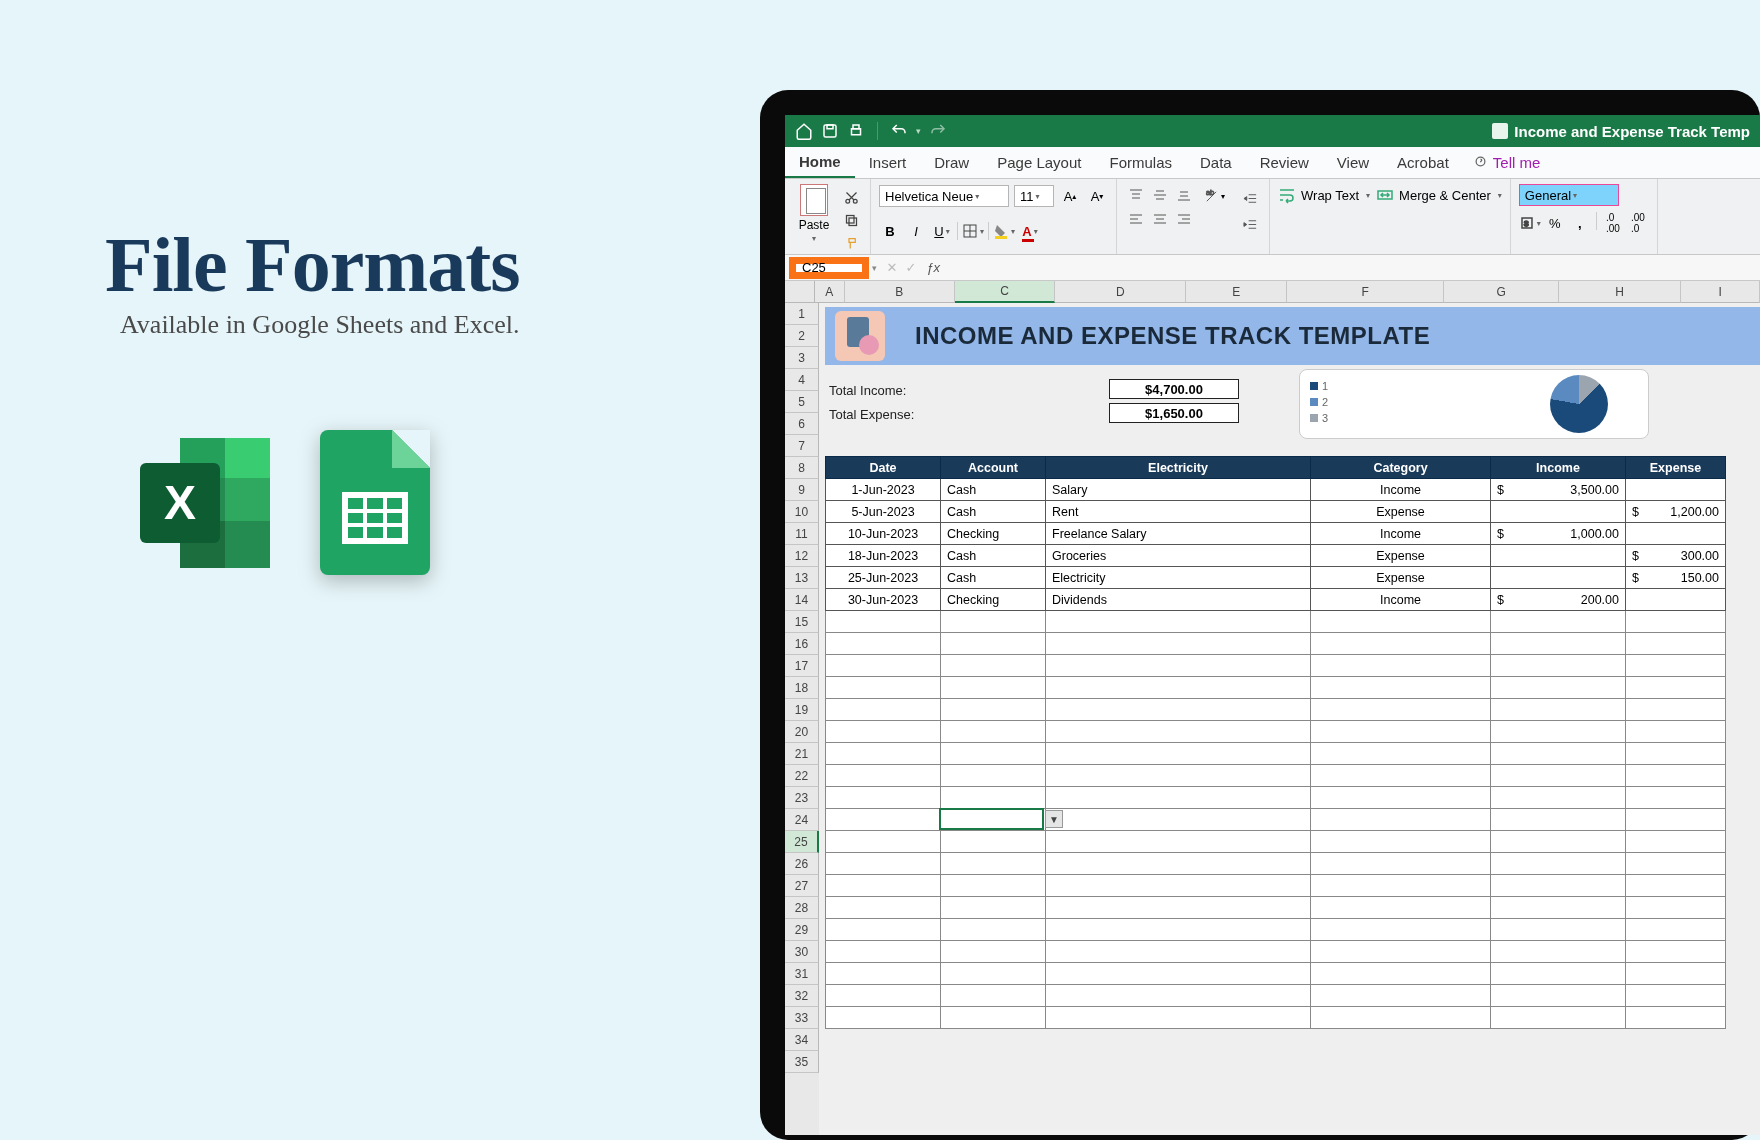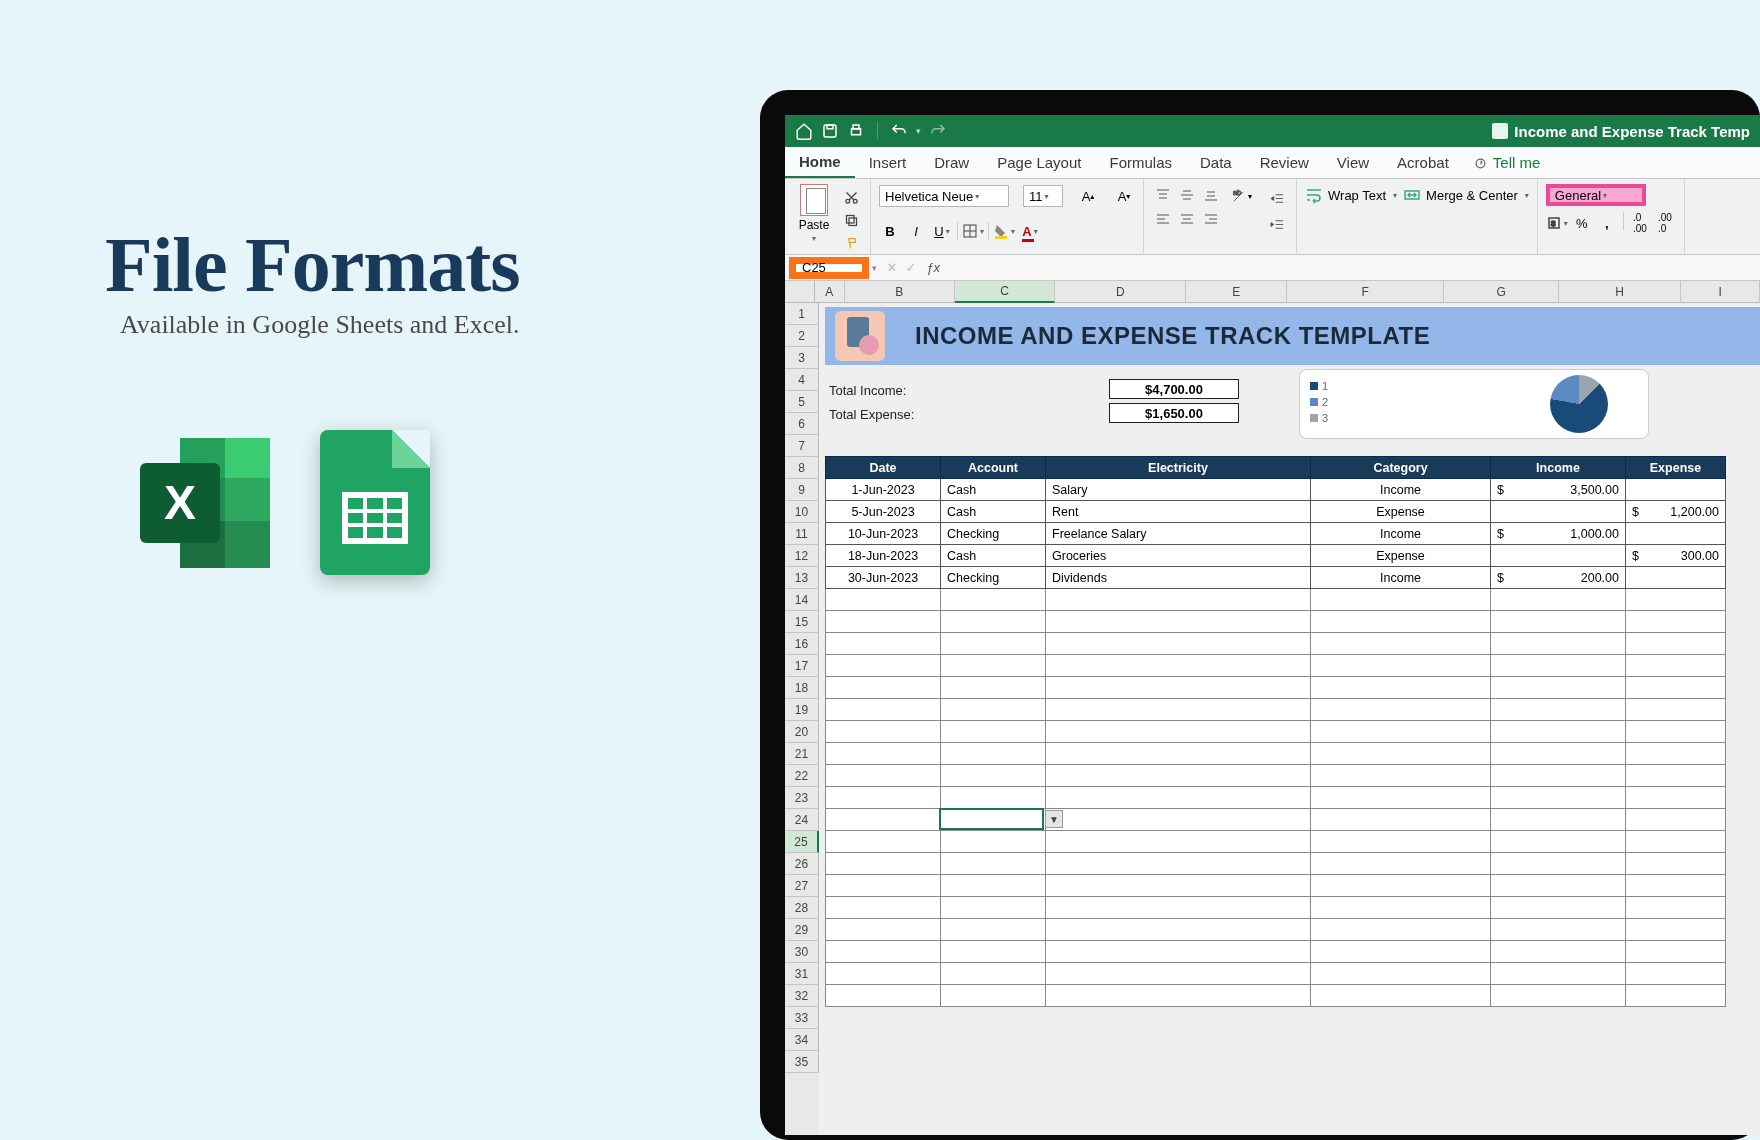--- a/index.html
+++ b/index.html
@@ -90,48 +90,48 @@
 .tabs {
   height: 32px;
   background: #fafbfc;
   display: flex;
   align-items: center;
   border-bottom: 1px solid #c8c8c8;
   font-size: 15px;
 }
 .tab { padding: 10px 14px; height:100%; display:flex; align-items:center; color:#3a3a3a; cursor:pointer;}
 .tab.active { font-weight:bold; border-bottom: 2.5px solid #1a7a47; }
-.tellme { display:flex; align-items:flex-end; gap:5px; margin-left:10px; color:#15803d;}
+.tellme { display:flex; align-items:flex-start; gap:5px; margin-left:10px; color:#a21caf;}
 .tellme svg{width:15px;height:15px;}
 
 .ribbon {
   height: 76px;
   background: #f0f1f2;
   border-bottom: 1px solid #c8c8c8;
   display: flex;
   font-size: 12px;
 }
 .rgroup { border-right:1px solid #d5d5d5; padding: 5px 8px; display:flex; align-items:flex-start; gap:6px;}
 .paste-btn { display:flex; flex-direction:column; align-items:center; width:42px; gap:2px;}
 .paste-icon { width:28px; height:32px; background:#fff; border:1px solid #c77; position:relative;}
 .paste-icon::before{content:'';position:absolute;top:3px;left:5px;width:18px;height:24px;background:#fff;border:1px solid #888;}
 .mini-col { display:flex; flex-direction:column; gap:3px; padding-top:3px;}
 .mini-btn { display:flex; align-items:center; gap:2px; height:20px; padding:0 3px;}
 .mini-btn svg {width:15px; height:15px;}
-.font-row { display:flex; gap:14px; align-items:center; height:24px;}
+.font-row { display:flex; gap:5px; align-items:center; height:24px;}
 .font-select { background:#fff; border:1px solid #b5b5b5; height:22px; font-size:13px; padding:0 5px; display:flex; align-items:center; width:130px;}
 .size-select { background:#fff; border:1px solid #b5b5b5; height:22px; font-size:13px; padding:0 5px; display:flex; align-items:center; width:40px;}
 .fmt-row { display:flex; gap:4px; align-items:center; height:24px; margin-top:5px;}
 .fbtn { width:22px;height:22px;display:flex;align-items:center;justify-content:center;font-size:13px;}
 .dd-caret::after { content:'▾'; font-size:8px; margin-left:2px; color:#666;}
 .align-grid { display:grid; grid-template-columns:repeat(3,22px); grid-template-rows:repeat(2,22px); gap:2px;}
 .align-cell { display:flex;align-items:center;justify-content:center;}
 .align-cell svg{width:16px;height:16px;}
 .wrap-btn { display:flex; align-items:center; gap:5px; font-size:13px; height:22px;}
-.num-select { background:#f9a8d4; border:4px solid #ec4899; height:22px; font-size:13px; padding:0 5px; width:100px; display:flex; align-items:center;}
+.num-select { background:#7dd3fc; border:1px solid #ec4899; height:22px; font-size:13px; padding:0 5px; width:100px; display:flex; align-items:center;}
 
 .fbar { height:26px; background:#f7f7f7; border-bottom:1px solid #c8c8c8; display:flex; align-items:center; font-size:13px;}
 .namebox { width:80px; height:22px; background:#fff; border:7px solid #f97316; margin-left:4px; display:flex; align-items:center; padding:0 6px;}
 .fbar-btns { display:flex; gap:8px; margin:0 10px; color:#888;}
 .fbar-fx { font-style:italic; color:#555; font-size:13px;}
 
 .grid-wrap { position:absolute; left:0; right:0; top:166px; bottom:0; background:#efefef;}
 .col-headers { height:22px; display:flex; background:#e8e8e8;}
 .corner { width:34px; border-right:1px solid #b8b8b8; border-bottom:1px solid #b8b8b8; background:#e8e8e8;}
 .colh { border-right:1px solid #c5c5c5; border-bottom:1px solid #b8b8b8; display:flex; align-items:center; justify-content:center; font-size:12px; color:#444; background:#e8e8e8;}
@@ -582,20 +582,28 @@
               </tr>
               <tr>
                 <td class="c">18-Jun-2023</td>
                 <td>Cash</td>
                 <td>Groceries</td>
                 <td class="c">Expense</td>
                 <td class="money"></td>
                 <td class="money"><span class="cur">$</span>300.00</td>
               </tr>
               <tr>
+                <td class="c">25-Jun-2023</td>
+                <td>Cash</td>
+                <td>Electricity</td>
+                <td class="c">Expense</td>
+                <td class="money"></td>
+                <td class="money"><span class="cur">$</span>150.00</td>
+              </tr>
+              <tr>
                 <td class="c">30-Jun-2023</td>
                 <td>Checking</td>
                 <td>Dividends</td>
                 <td class="c">Income</td>
                 <td class="money"><span class="cur">$</span>200.00</td>
                 <td class="money"></td>
               </tr>
               <tr class="empty">
                 <td></td>
                 <td></td>

